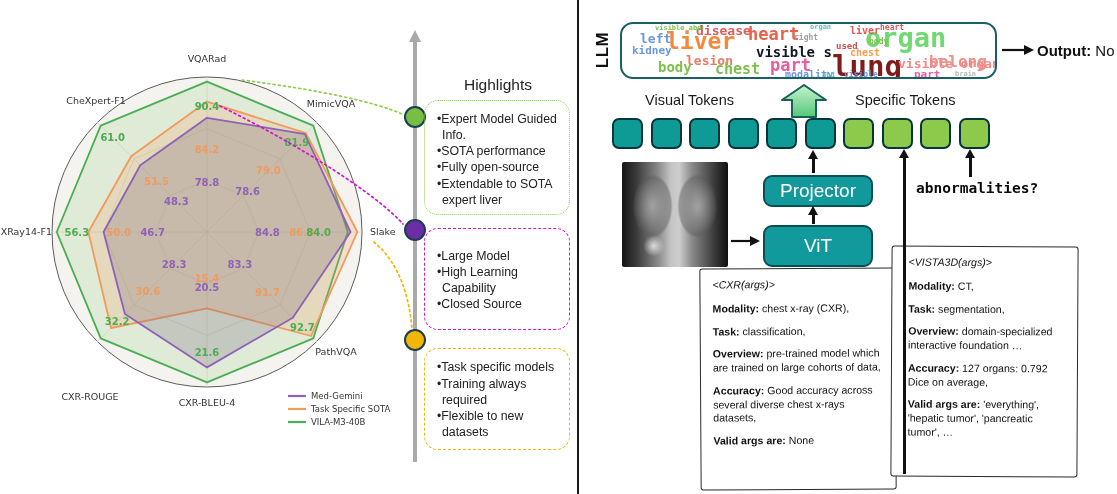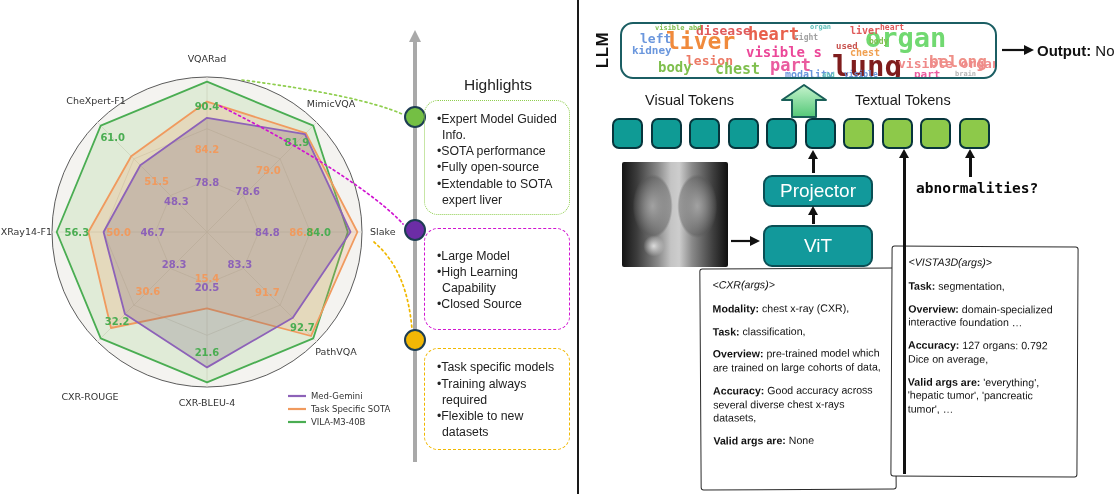--- a/index.html
+++ b/index.html
@@ -160,21 +160,21 @@
 
   <div id="panel-divider"></div>
 
   <div id="llm-label">LLM</div>
   <div id="wordcloud-box">
       <span class="wc-word" style="left: 44px; top: 6px; font-size: 23px; color: rgb(240, 138, 60);">liver</span>
       <span class="wc-word" style="left: 243px; top: 0px; font-size: 27px; color: rgb(113, 217, 113);">organ</span>
       <span class="wc-word" style="left: 210px; top: 28px; font-size: 29px; color: #7f1d1d;">lung</span>
       <span class="wc-word" style="left: 126px; top: 2px; font-size: 17px; color: rgb(232, 97, 77);">heart</span>
       <span class="wc-word" style="left: 74px; top: 0px; font-size: 13px; color: rgb(224, 90, 90);">disease</span>
-      <span class="wc-word" style="left: 124px; top: 21px; font-size: 14px; color: #ec4899;">visible s</span>
+      <span class="wc-word" style="left: 134px; top: 21px; font-size: 14px; color: #0f172a;">visible s</span>
       <span class="wc-word" style="left: 64px; top: 30px; font-size: 13px; color: rgb(236, 122, 102);">lesion</span>
       <span class="wc-word" style="left: 93px; top: 38px; font-size: 15px; color: rgb(127, 191, 77);">chest</span>
       <span class="wc-word" style="left: 36px; top: 36px; font-size: 14px; color: rgb(127, 191, 77);">body</span>
       <span class="wc-word" style="left: 148px; top: 33px; font-size: 17px; color: rgb(234, 92, 159);">part</span>
       <span class="wc-word" style="left: 163px; top: 46px; font-size: 10px; color: rgb(107, 151, 221);">modality</span>
       <span class="wc-word" style="left: 18px; top: 8px; font-size: 13px; color: rgb(107, 151, 221);">left</span>
       <span class="wc-word" style="left: 10px; top: 21px; font-size: 11px; color: rgb(107, 151, 221);">kidney</span>
       <span class="wc-word" style="left: 33px; top: 1px; font-size: 7px; color: rgb(127, 191, 77);">visible abd</span>
       <span class="wc-word" style="left: 172px; top: 10px; font-size: 8px; color: rgb(160, 160, 160);">right</span>
       <span class="wc-word" style="left: 228px; top: 2px; font-size: 10px; color: rgb(224, 90, 90);">liver</span>
@@ -191,21 +191,21 @@
       <span class="wc-word" style="left: 188px; top: 0px; font-size: 7px; color: rgb(95, 192, 186);">organ</span>
     </div>
 
   <svg class="abs" style="left:1002px;top:44px;" width="33" height="12">
     <line x1="0" y1="6" x2="22" y2="6" stroke="#111" stroke-width="2.2"></line>
     <polygon points="22,1 32,6 22,11" fill="#111"></polygon>
   </svg>
   <div id="output-text"><b>Output:</b> <span>No</span></div>
 
   <div id="visual-tokens-label" class="row-label">Visual Tokens</div>
-  <div id="textual-tokens-label" class="row-label">Textual Tokens</div>
+  <div id="textual-tokens-label" class="row-label">Specific Tokens</div>
 
   <svg class="abs" style="left:781px;top:84px;" width="46" height="34">
     <defs>
         <linearGradient id="ga" x1="0" y1="0" x2="0" y2="1">
       <stop offset="0" stop-color="#c6f3cd"></stop>
           <stop offset="1" stop-color="#54c878"></stop>
     </linearGradient>
       </defs>
     <polygon points="23,1 45,16 35,16 35,33 11,33 11,16 1,16" fill="url(#ga)" stroke="#1a5f58" stroke-width="2" stroke-linejoin="round"></polygon>
   </svg>
@@ -253,20 +253,21 @@
         <p class="card-field"><b>Modality:</b> chest x-ray (CXR),</p>
         <p class="card-field"><b>Task:</b> classification,</p>
         <p class="card-field"><b>Overview:</b> pre-trained model which are trained on large cohorts of data,</p>
         <p class="card-field"><b>Accuracy:</b> Good accuracy across several diverse chest x-rays datasets,</p>
         <p class="card-field"><b>Valid args are:</b> None</p>
       </div>
   </div>
   <div id="card-1" class="model-card">
     <div class="card-title">&lt;VISTA3D(args)&gt;</div>
     <div class="card-fields">
+        <p class="card-field"><b>Modality:</b> CT,</p>
         <p class="card-field"><b>Task:</b> segmentation,</p>
         <p class="card-field"><b>Overview:</b> domain-specialized interactive foundation …</p>
         <p class="card-field"><b>Accuracy:</b> 127 organs: 0.792 Dice on average,</p>
         <p class="card-field"><b>Valid args are:</b> 'everything', 'hepatic tumor', 'pancreatic tumor', …</p>
       </div>
   </div>
 
 </div>
 
 </body></html>

